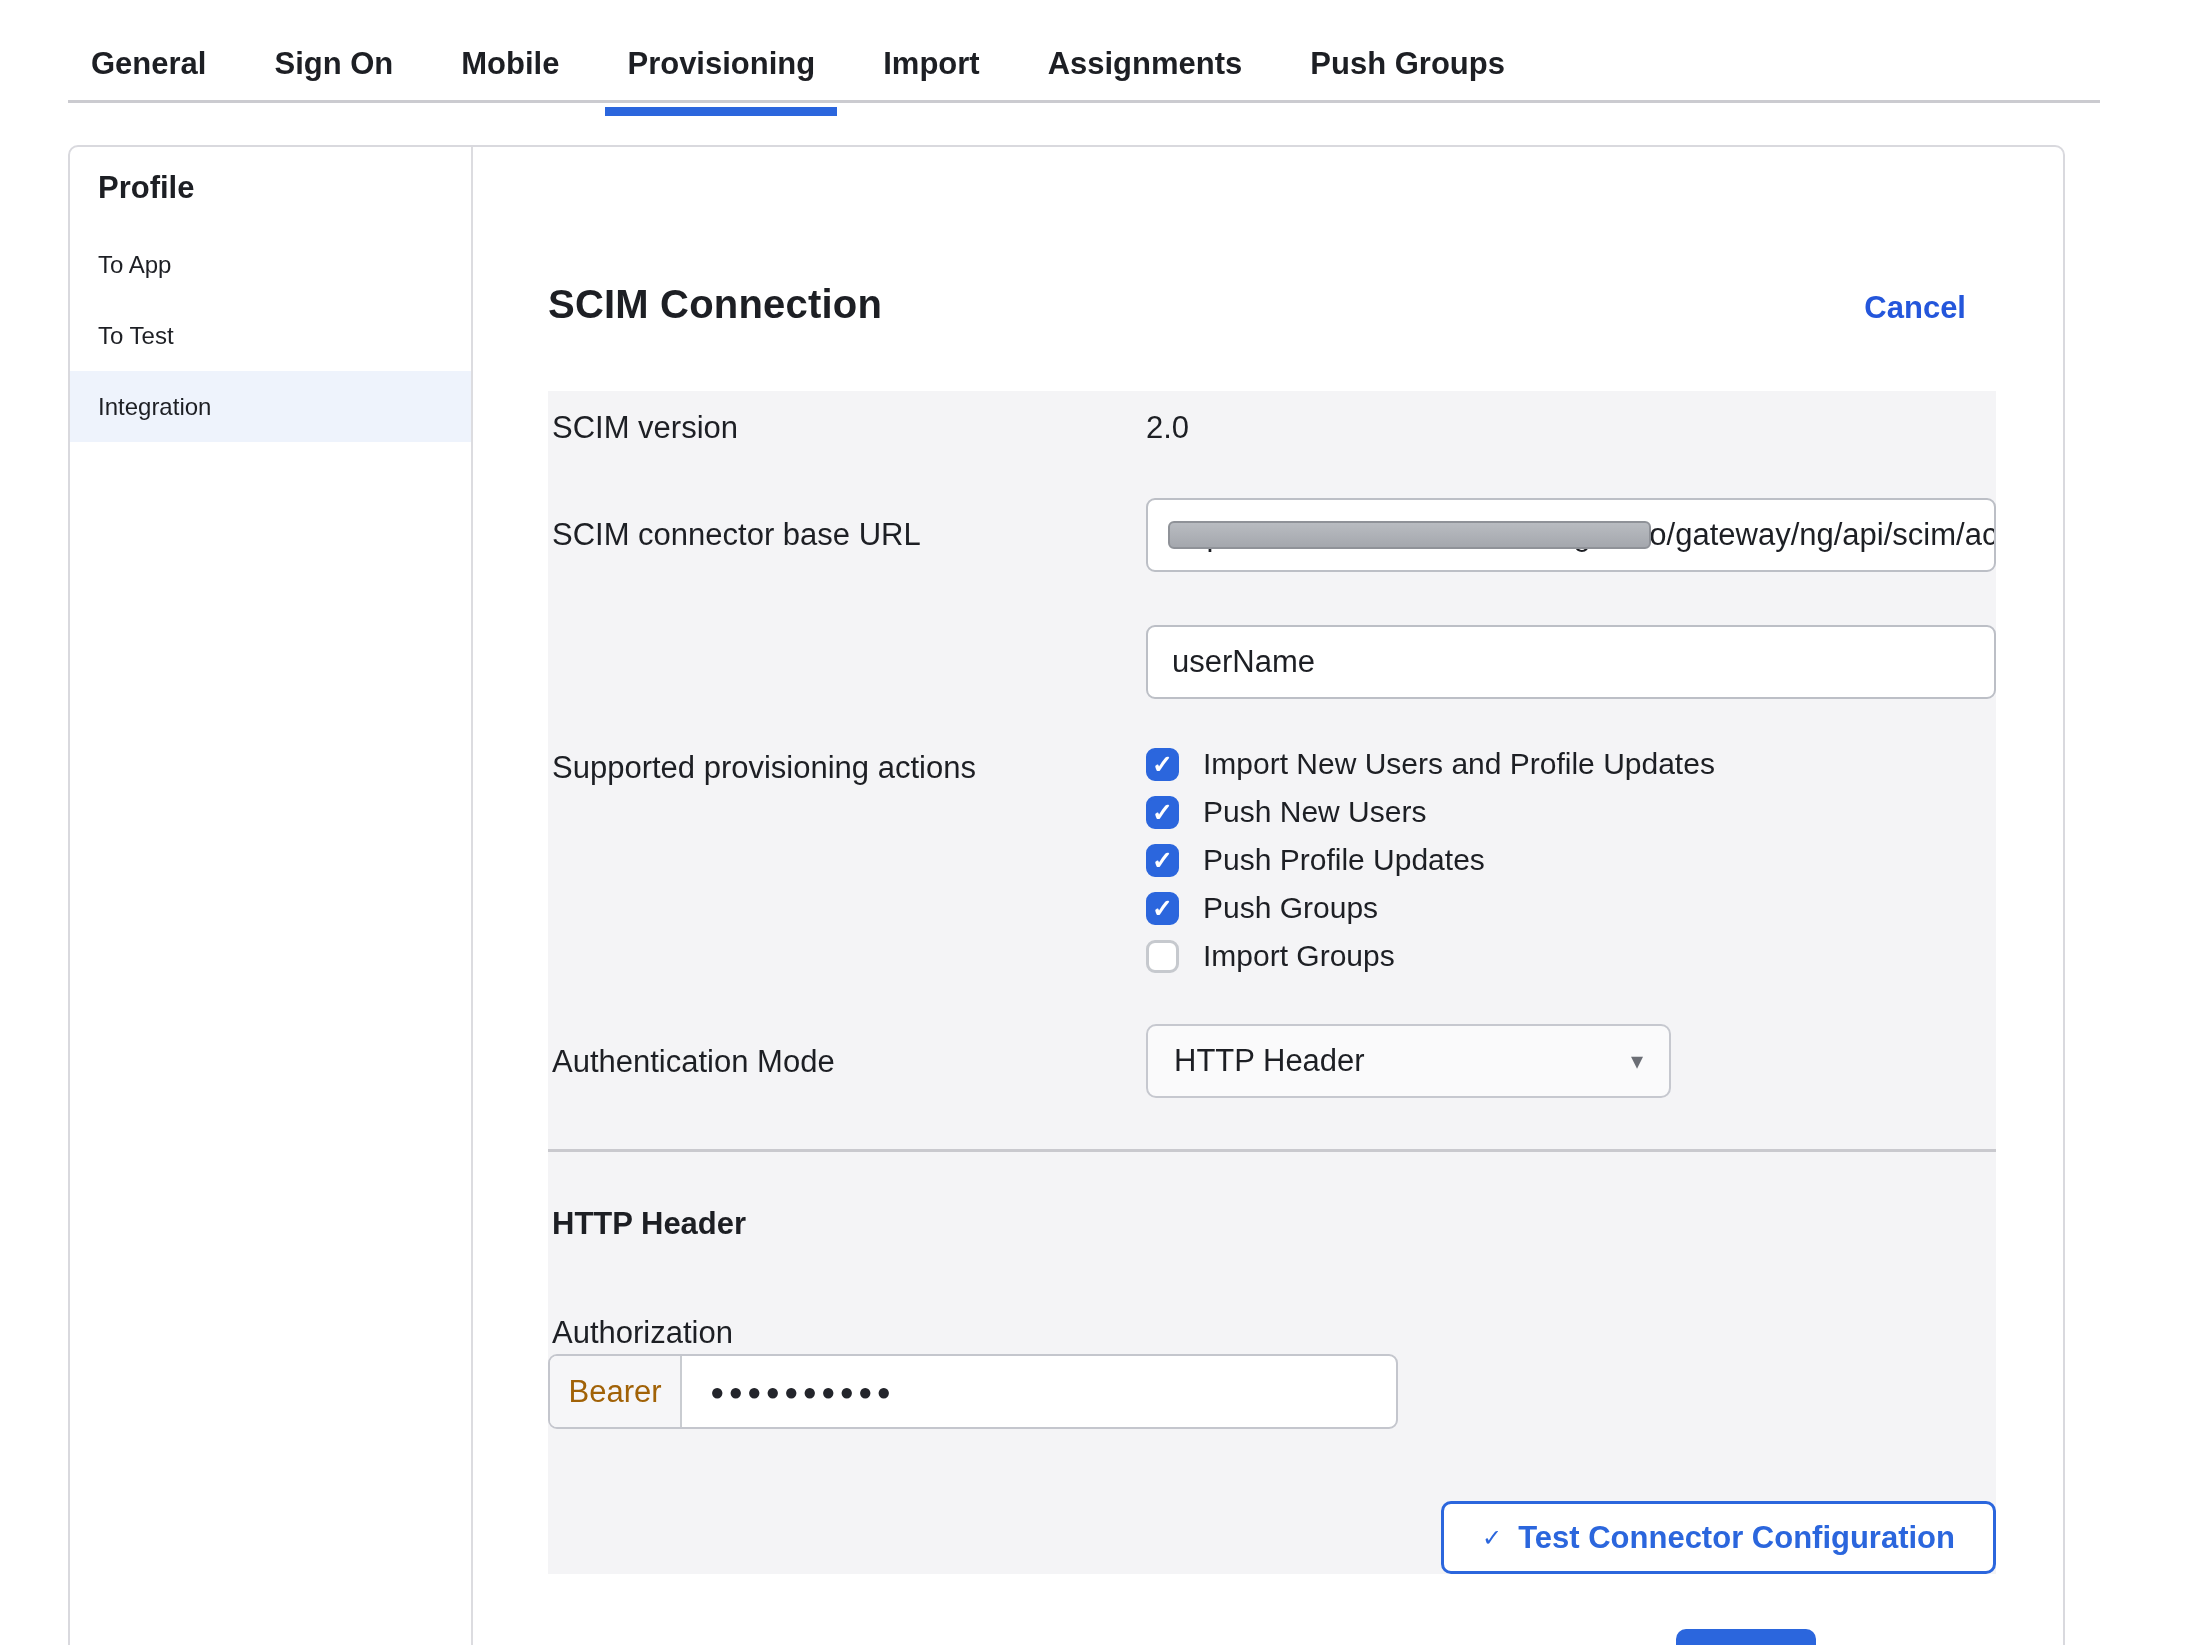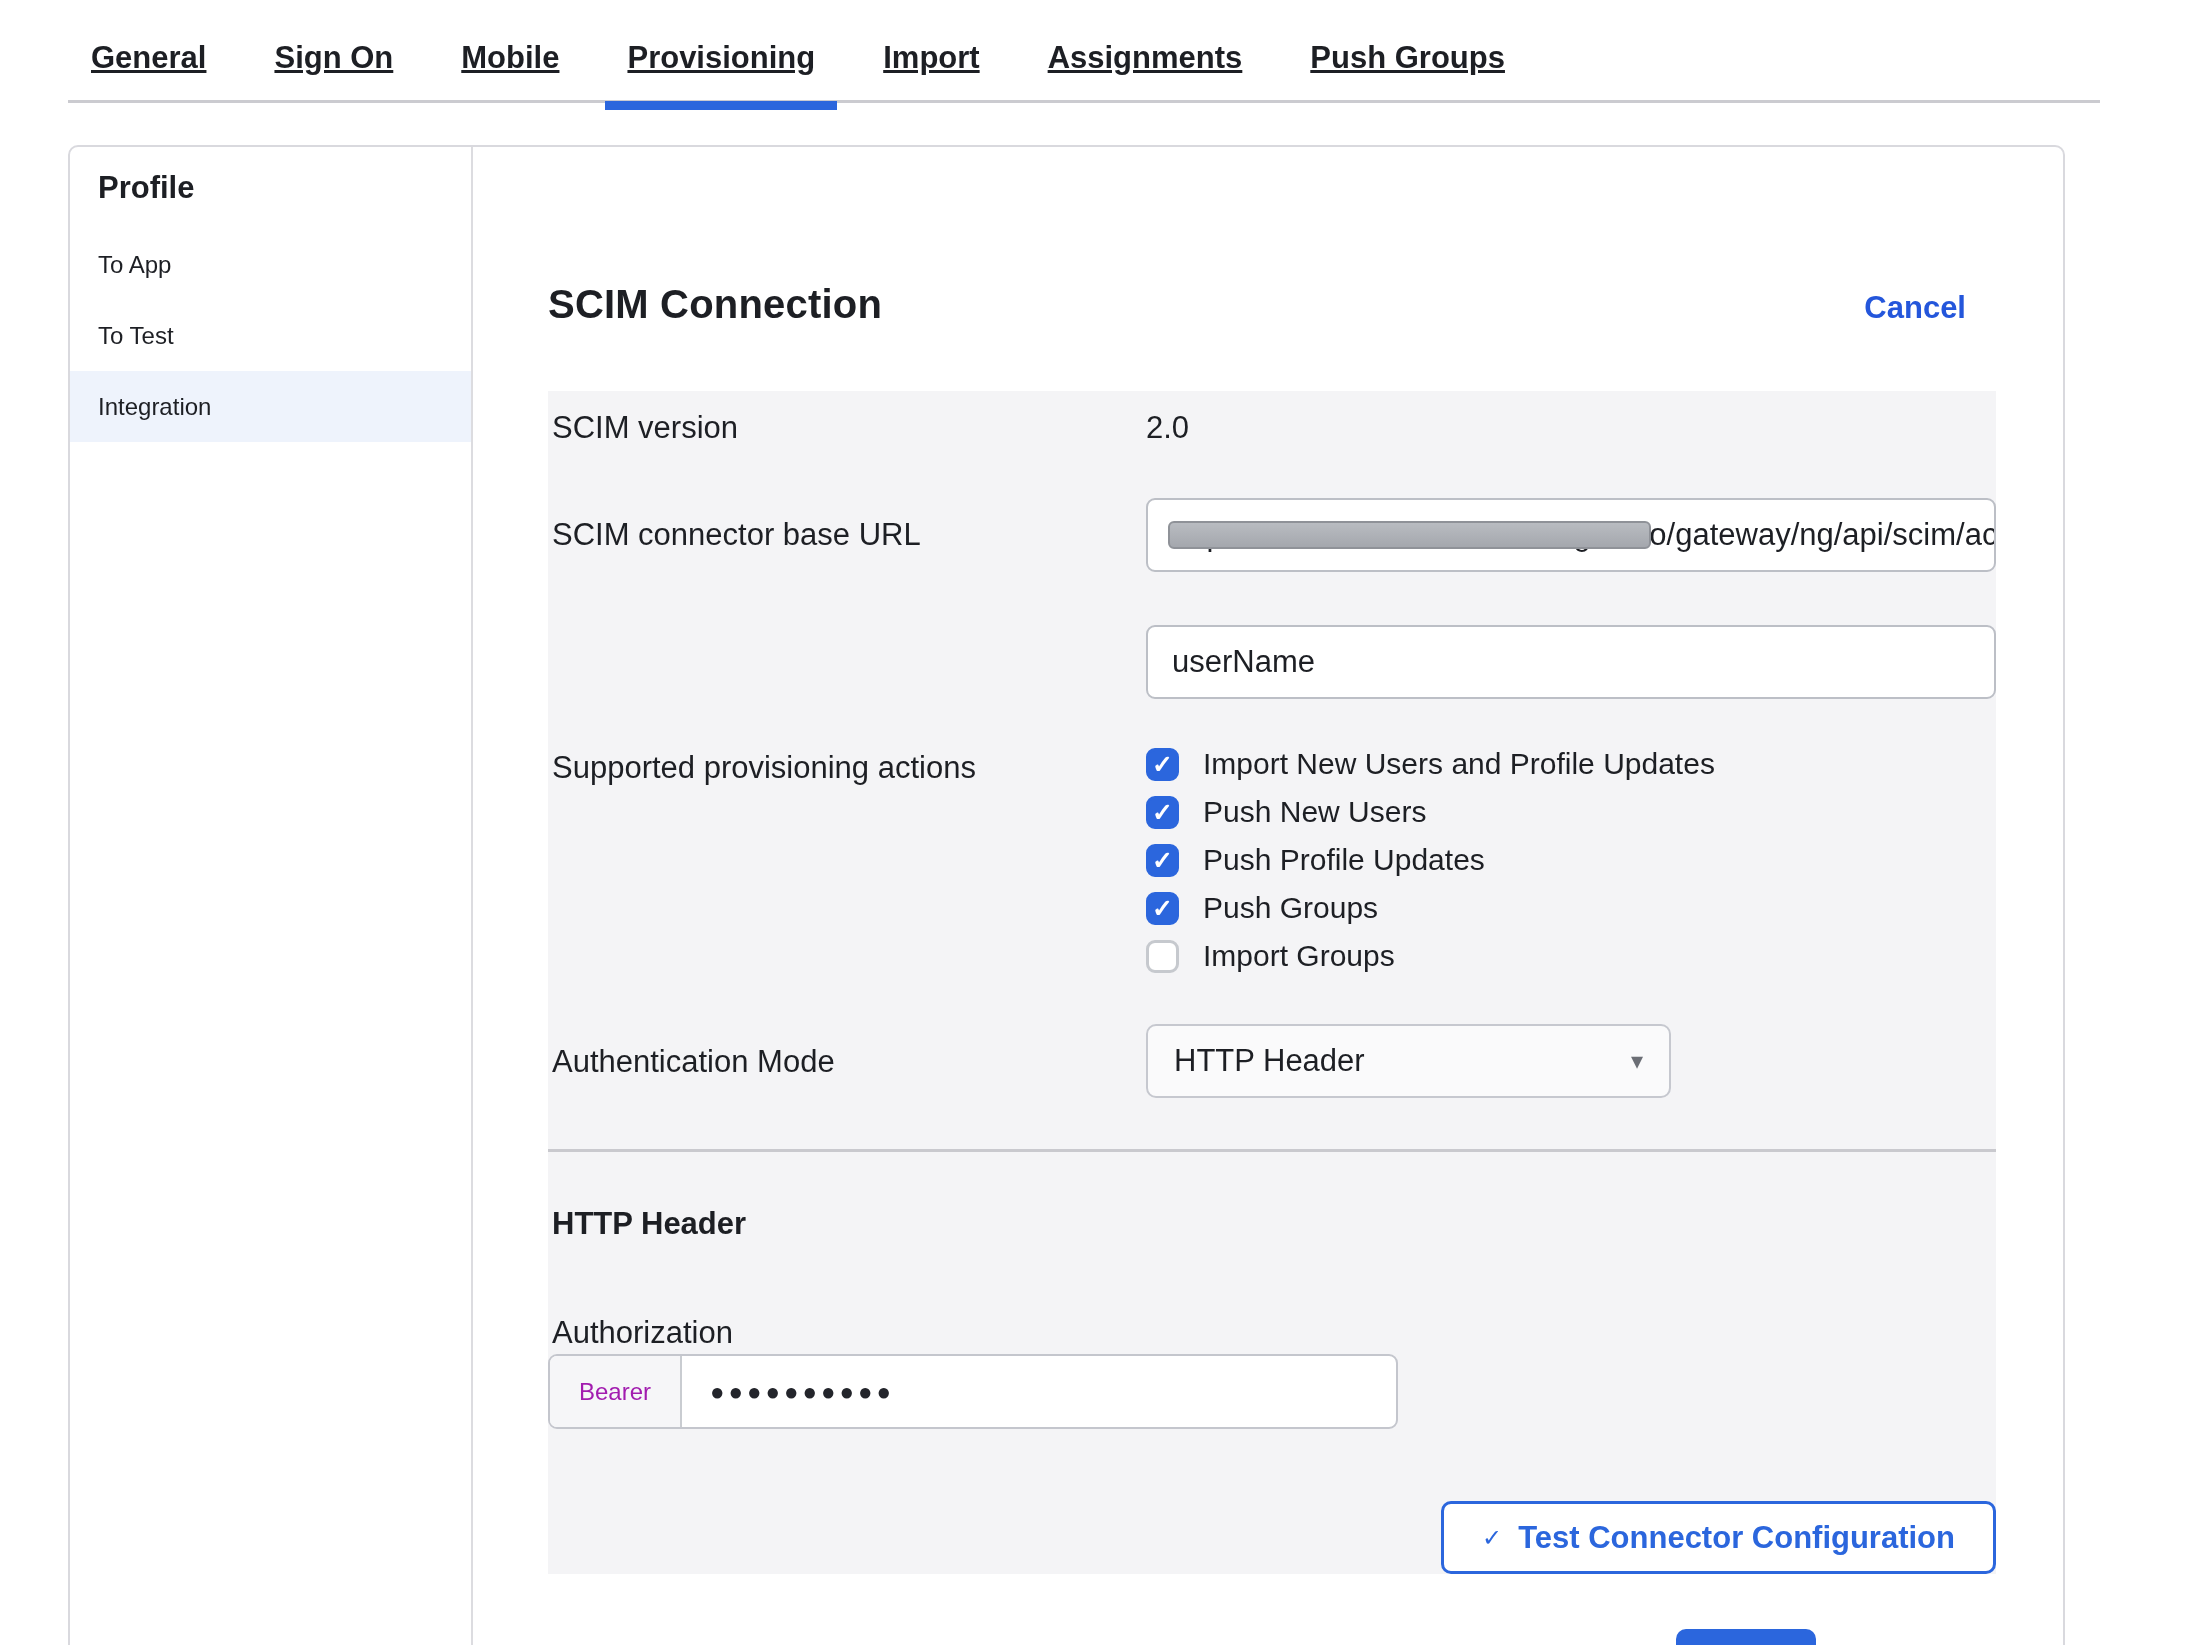--- a/index.html
+++ b/index.html
@@ -8,21 +8,21 @@
     width: 2201px; height: 1645px;
     background: #ffffff;
     font-family: "Liberation Sans", sans-serif;
     color: #1d1f24;
     position: relative;
   }
 
   
   .tabbar { position: absolute; left: 0; top: 0; width: 2201px; height: 103px; }
   .tabbar-rule { position: absolute; left: 68px; right: 101px; bottom: 0; height: 3px; background: #cbcbd0; }
-  .tabs { position: absolute; left: 69px; top: 7px; height: 134px; display: flex; text-decoration: underline; }
+  .tabs { position: absolute; left: 69px; top: 13px; height: 134px; display: flex; }
   .tab {
     position: relative; height: 103px; padding: 33px 22px 0 22px; margin-right: 24px;
     font-size: 31px; font-weight: 700; color: #1d1f24; white-space: nowrap; cursor: pointer;
   }
   .tab.active::after {
     content: ""; position: absolute; left: 0; right: 0; bottom: 0; height: 9px;
     background: var(--accent-blue, #2b66dd); z-index: 2;
   }
 
   
@@ -113,21 +113,21 @@
   .r6 .row-label { padding-top: 20px; }
 
   
   .bearer-group {
     width: 850px; height: 75px; display: flex; background: #fff;
     border: 2px solid #c4c6cd; border-radius: 9px; overflow: hidden;
   }
   .bearer-prefix {
     width: 132px; flex: none; background: #f6f6f8; border-right: 2px solid #c9ccd1;
     display: flex; align-items: center; justify-content: center;
-    color: #a21caf; font-size: 24px;
+    color: #a16207; font-size: 31px;
   }
   .bearer-value { flex: 1; display: flex; align-items: center; padding-left: 28px; cursor: text; }
   .masked-dots { font-size: 24px; letter-spacing: 4px; color: #23252b; }
 
   
   .test-row { margin-top: 72px; display: flex; justify-content: flex-end; }
   .test-btn {
     height: 73px; background: #fff; border: 3px solid var(--accent-blue, #2b66dd);
     border-radius: 10px; color: var(--accent-blue, #2b66dd);
     font-family: inherit; font-size: 31px; font-weight: 700;

